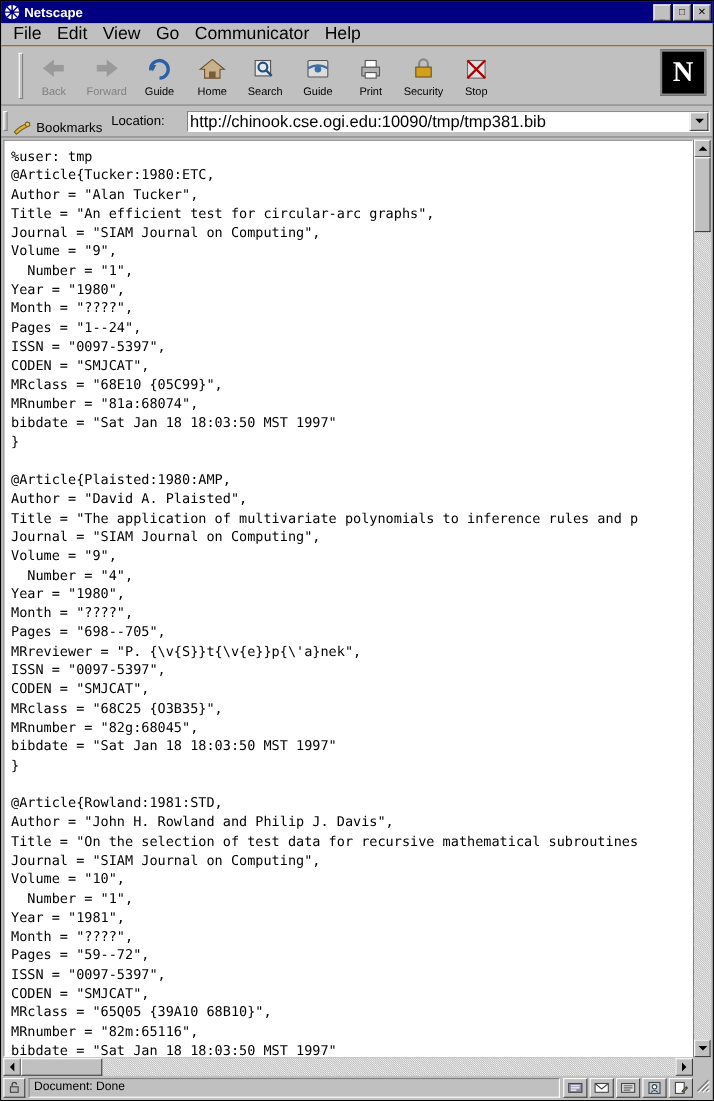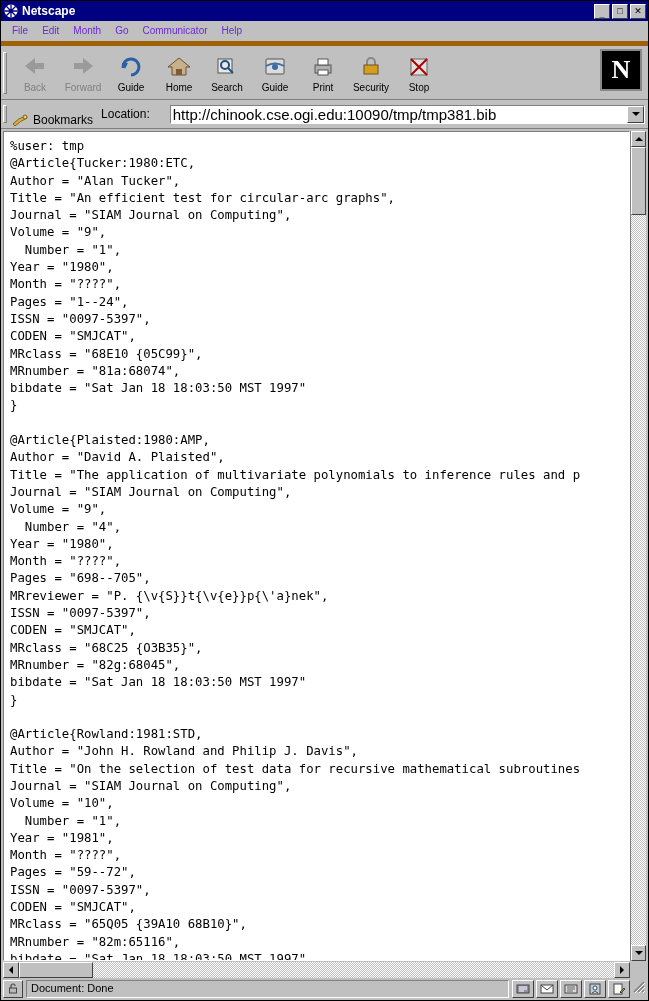--- a/index.html
+++ b/index.html
@@ -72,32 +72,32 @@
   .menubar {
     height: 19px;
     display: flex;
     align-items: center;
     padding-left: 4px;
     border-bottom: 1px solid #c0c0c0;
     flex: 0 0 auto;
   }
   .menubar .mi {
     padding: 2px 7px 2px 7px;
-    font-size: 10px;
-    color: #6d28d9;
+    font-size: 16px;
+    color: #000000;
     white-space: nowrap;
   }
   
   .toolbar {
     height: 53px;
     display: flex;
     align-items: center;
-    border-top: 5px solid #a16207;
+    border-top: 1px solid #a16207;
     border-bottom: 1px solid #808080;
-    padding-left: 2px;
+    padding-left: 16px;
     position: relative;
     flex: 0 0 auto;
     text-align: center;
   }
   .grip {
     width: 4px;
     height: 42px;
     margin-right: 4px;
     border-left: 1px solid #fff;
     border-top: 1px solid #fff;
@@ -412,21 +412,21 @@
       </span>
       <span class="tb-btn">
         <span class="glyph">✕</span>
       </span>
     </span>
   </div>
 
   <div class="menubar">
     <span class="mi">File</span>
     <span class="mi">Edit</span>
-    <span class="mi">Month</span>
+    <span class="mi">View</span>
     <span class="mi">Go</span>
     <span class="mi">Communicator</span>
     <span class="mi">Help</span>
   </div>
 
   <div class="toolbar">
     <span class="grip"></span>
 
     <div class="tbtn disabled">
       <span class="ico">

